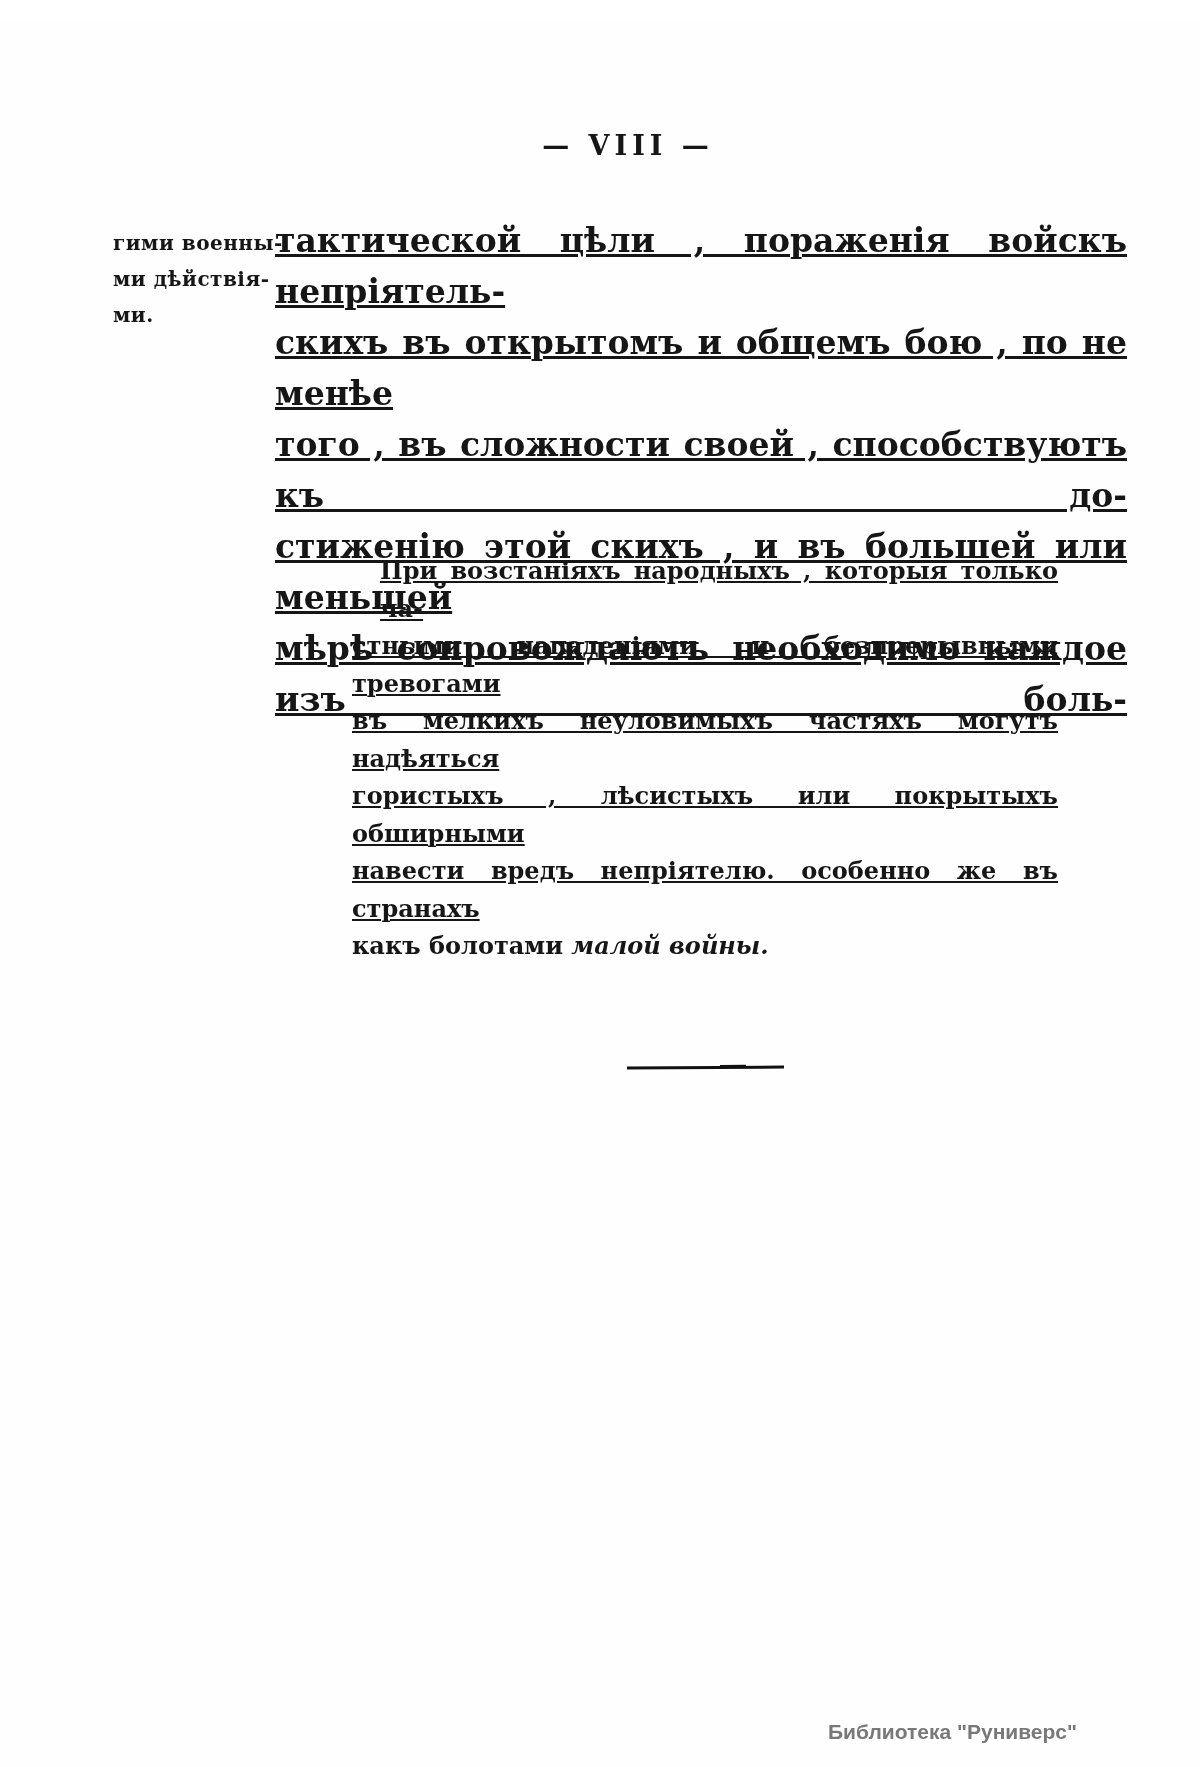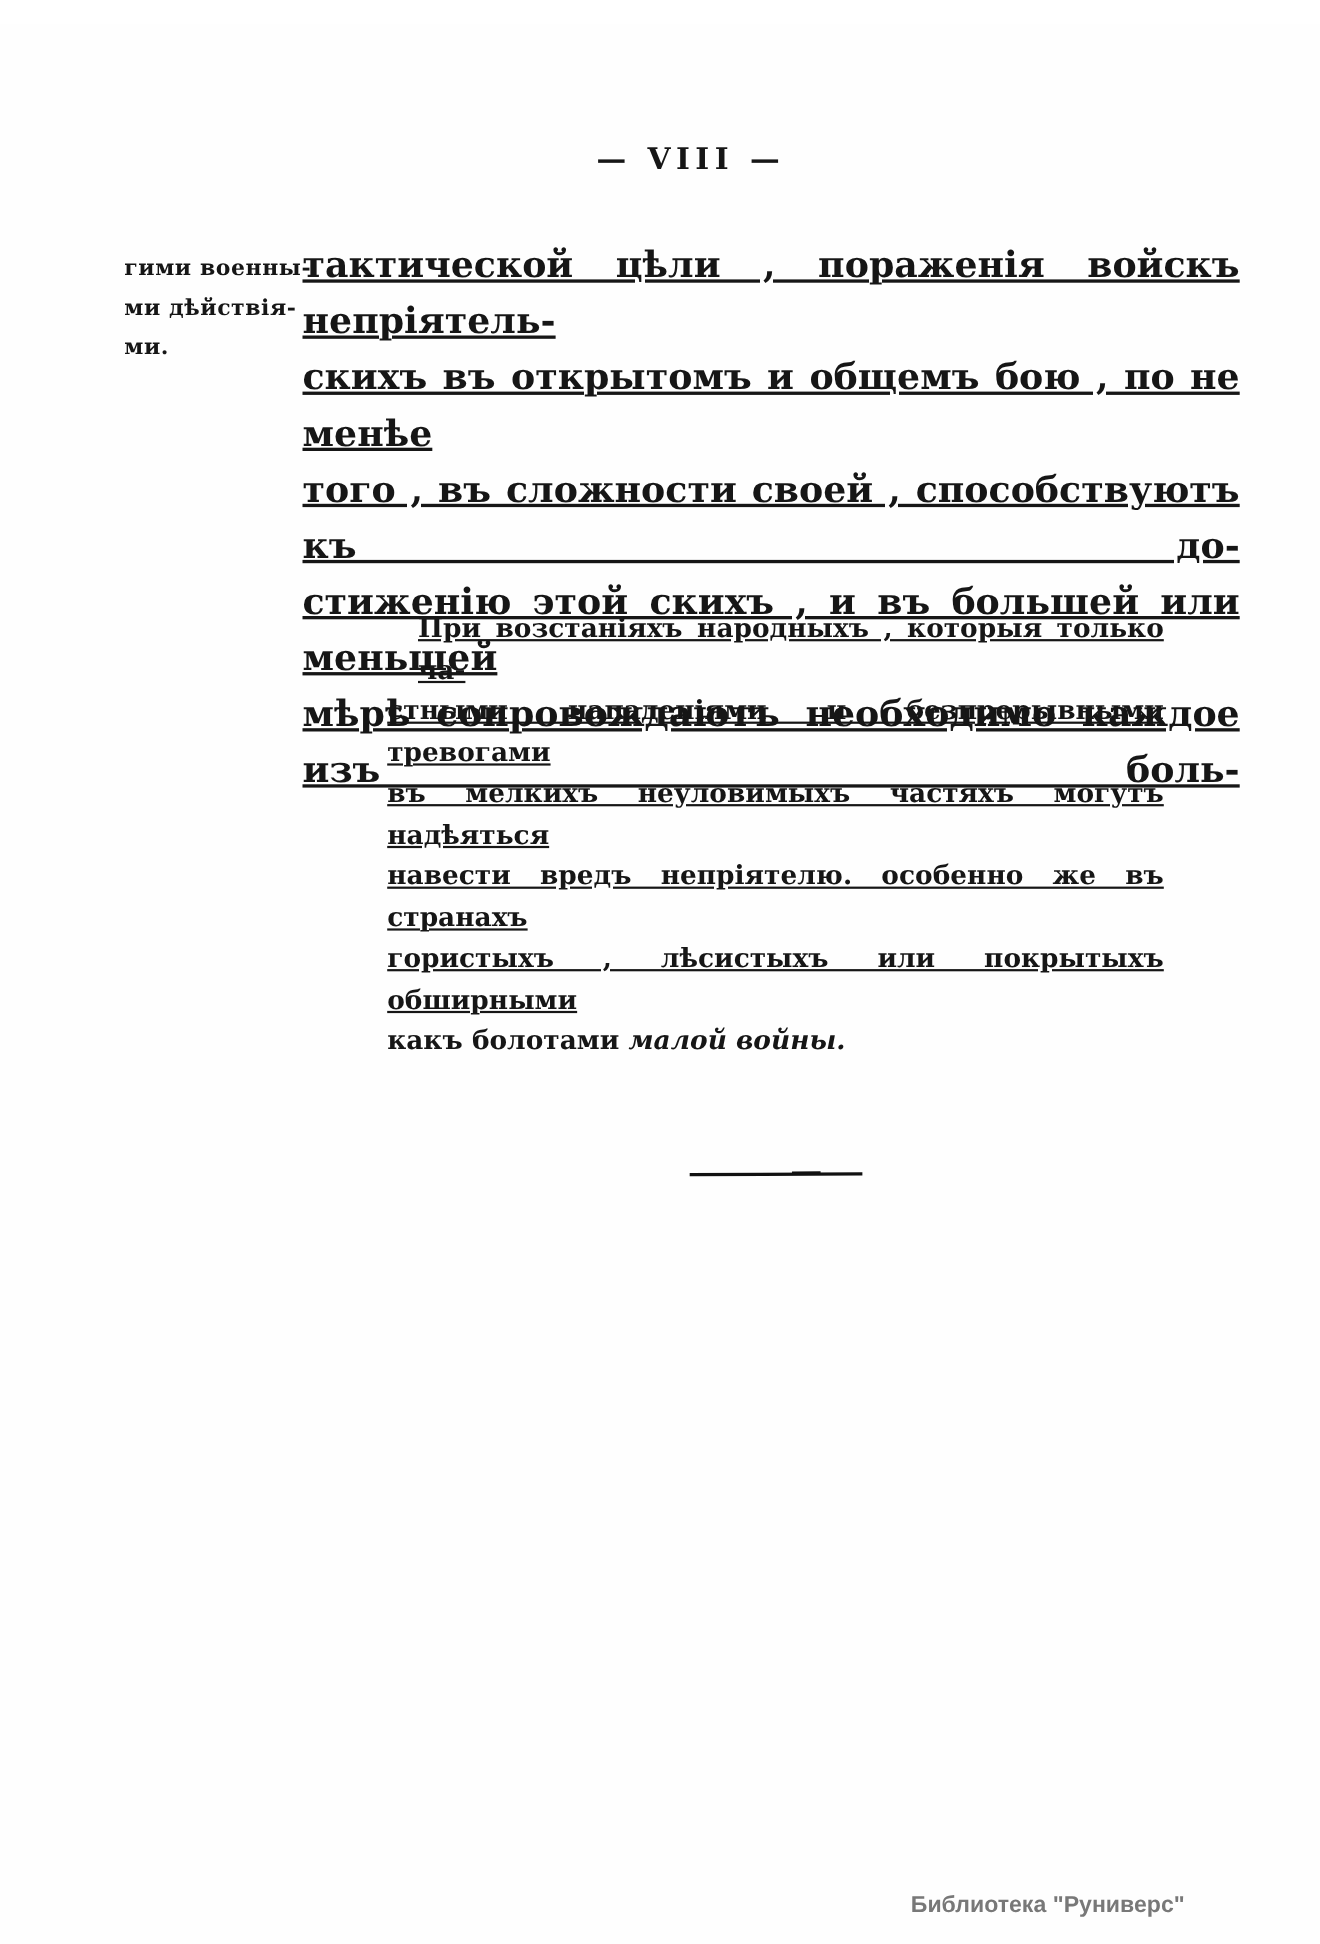--- a/index.html
+++ b/index.html
@@ -124,22 +124,22 @@
     <div class="jline">скихъ въ открытомъ и общемъ бою , по не менѣе</div>
     <div class="jline">того , въ сложности своей , способствуютъ къ до-</div>
     <div class="jline">стиженію этой скихъ , и въ большей или меньшей</div>
     <div class="jline">мѣрѣ сопровождаютъ необходимо каждое изъ боль-</div>
   </div>
 
   <div class="para2">
     <div class="jline indent-first">При возстаніяхъ народныхъ , которыя только ча-</div>
     <div class="jline">стными нападеніями и безпрерывными тревогами</div>
     <div class="jline">въ мелкихъ неуловимыхъ частяхъ могутъ надѣяться</div>
+    <div class="jline">гористыхъ , лѣсистыхъ или покрытыхъ обширными</div>
     <div class="jline">навести вредъ непріятелю. особенно же въ странахъ</div>
-    <div class="jline">гористыхъ , лѣсистыхъ или покрытыхъ обширными</div>
     <div class="lline">
       <span>какъ болотами </span><span class="italic-term">малой войны.</span>
     </div>
   </div>
 
   <div class="divider"></div>
 
   <div class="watermark">Библиотека "Руниверс"</div>
 
 </div>

